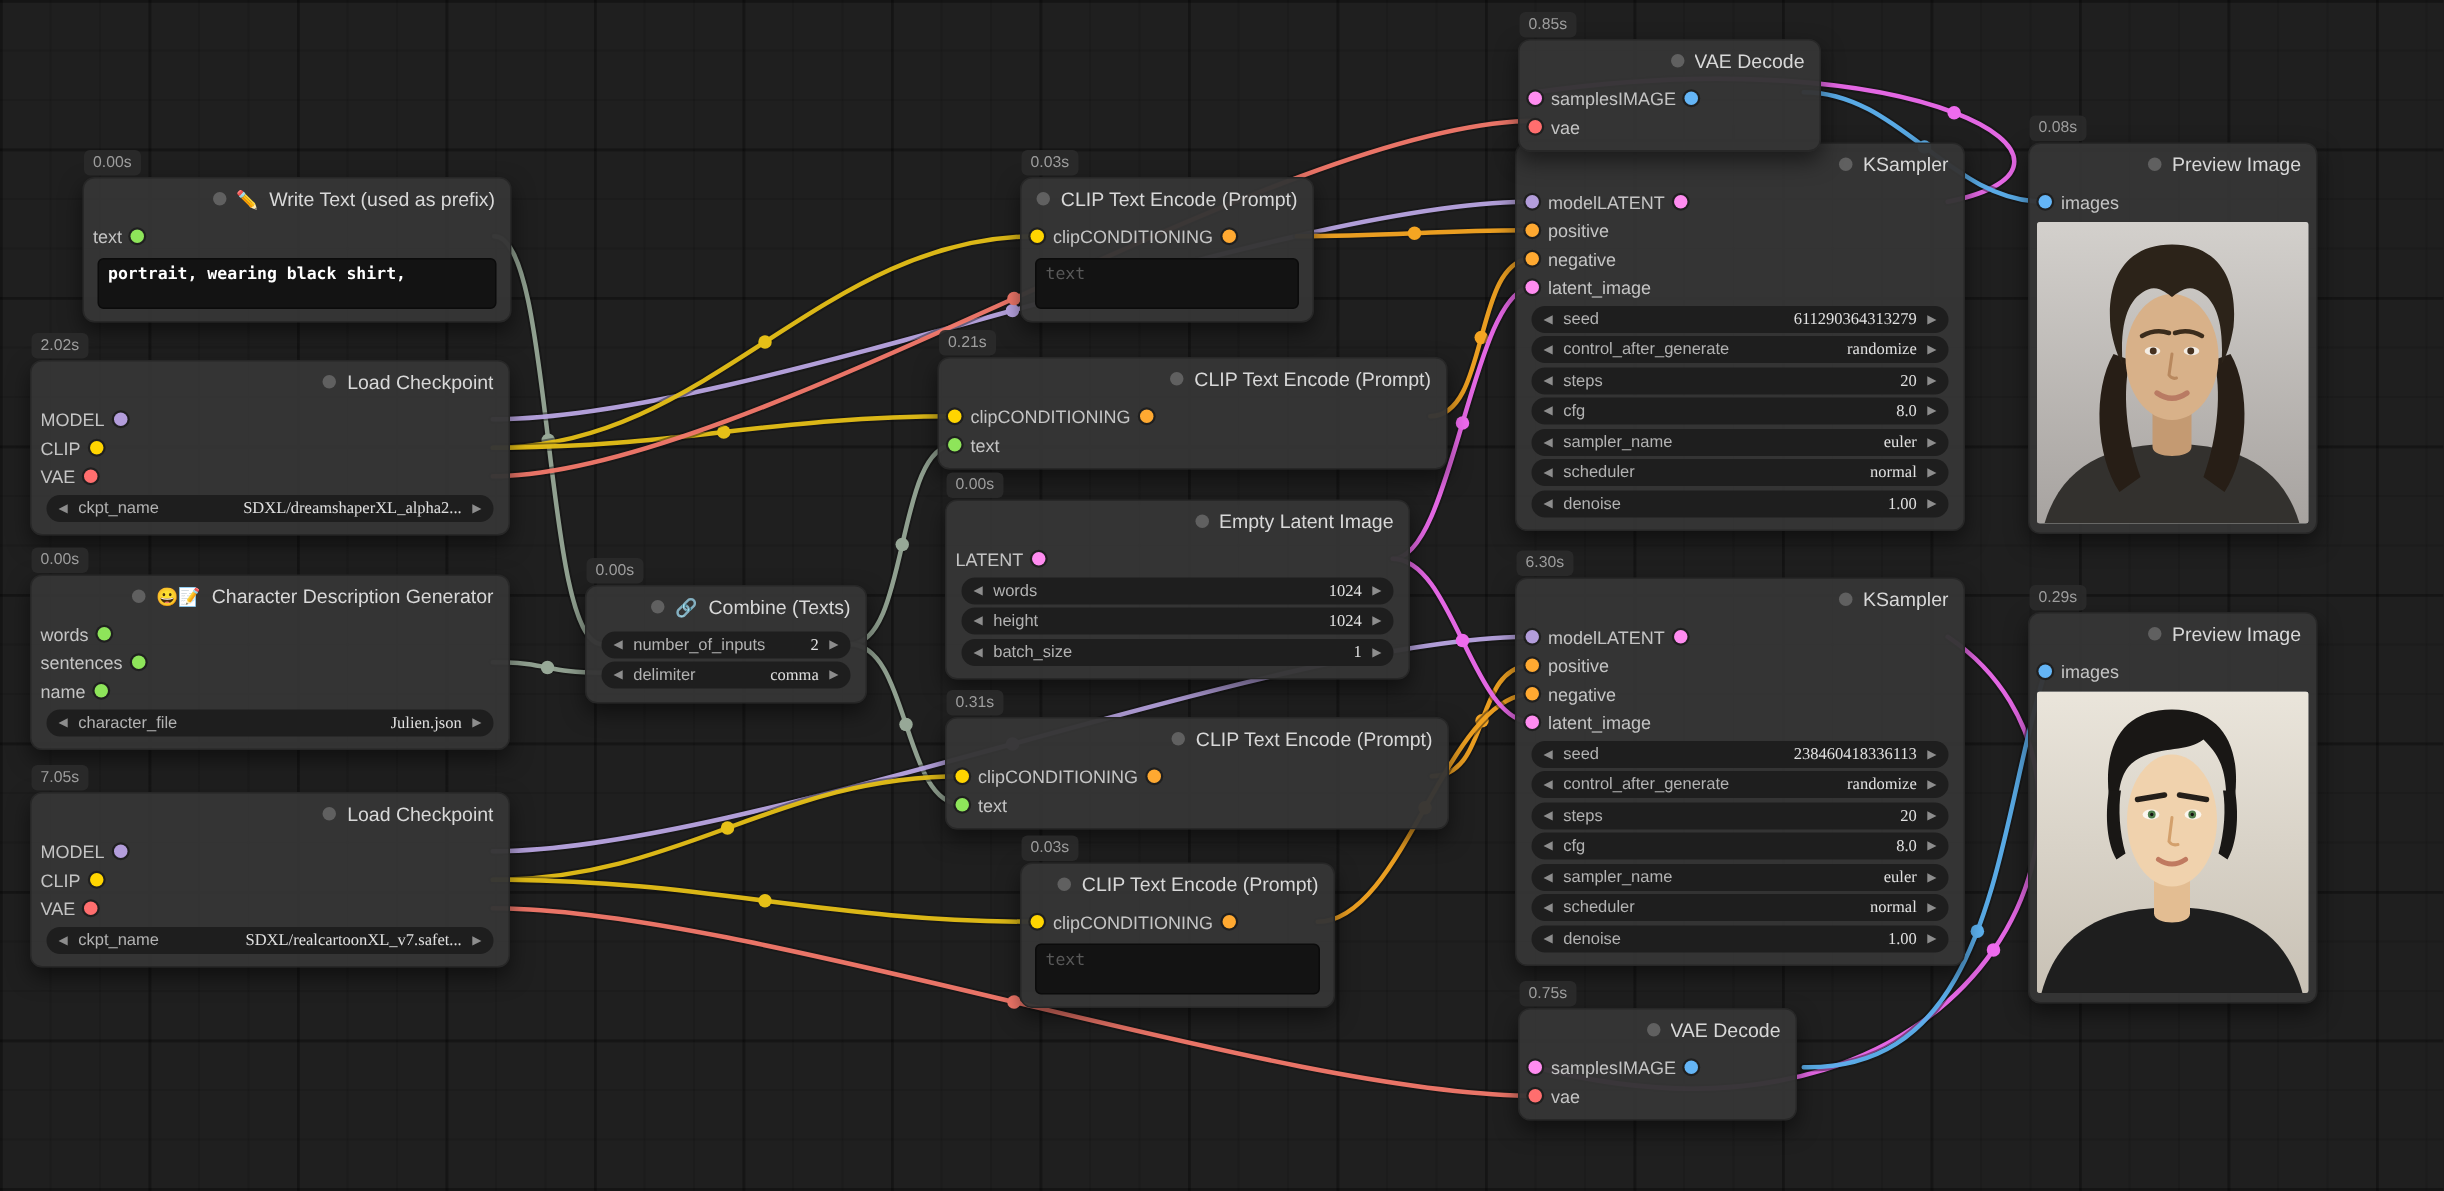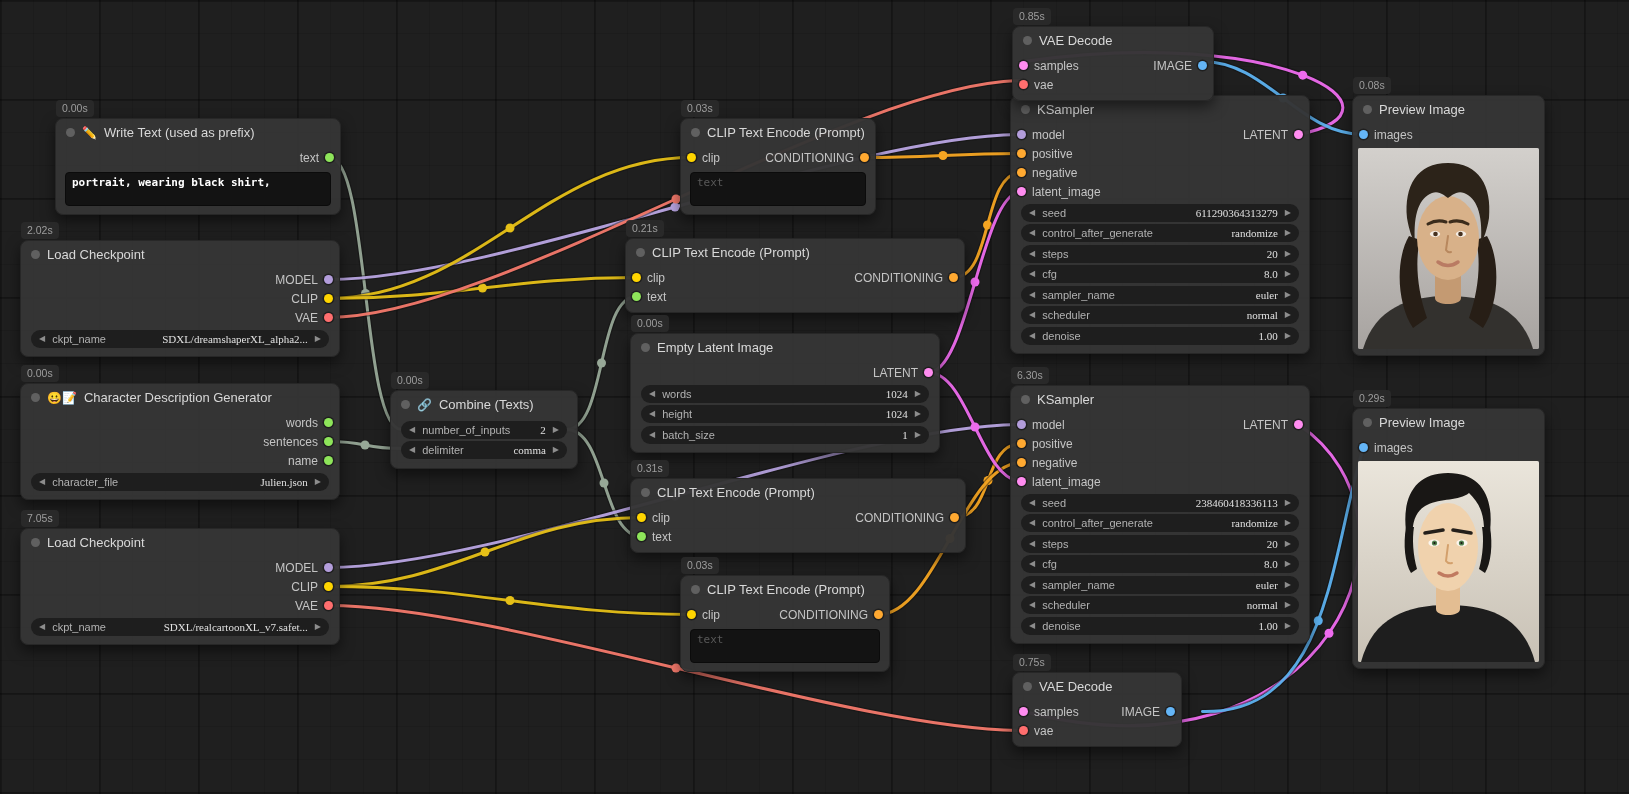--- a/index.html
+++ b/index.html
@@ -13,26 +13,26 @@
       linear-gradient(to bottom, rgba(0,0,0,.10) 1px, transparent 1px);
     background-size:99px 99px,99px 99px,33px 33px,33px 33px;}
   #wires{position:absolute;left:0;top:0;z-index:1;}
   .wire{fill:none;stroke-width:3;stroke-linecap:round;opacity:.95;}
   .wire-shadow{fill:none;stroke:#101010;stroke-width:5.5;stroke-linecap:round;opacity:.45;}
   .node{position:absolute;z-index:2;background:rgba(53,53,53,.97);border:1px solid #272727;
     border-radius:8px;box-shadow:0 6px 14px rgba(0,0,0,.5);color:#ccc;padding-bottom:6px;
     box-sizing:border-box;}
   .badge{position:absolute;top:-19px;left:0;background:rgba(42,42,42,.92);color:#9d9d9d;
     font-size:10.5px;padding:2px 6px;border-radius:4px;line-height:1.25;white-space:nowrap;}
-  .nhead{display:flex;align-items:center;gap:7px;height:27px;padding:0 10px;overflow:hidden;}
+  .nhead{display:flex;align-items:center;gap:7px;height:27px;padding:0 10px;overflow:hidden;justify-content:flex-end;}
   .ndot{width:9px;height:9px;border-radius:50%;background:#606060;flex:none;}
   .nicon{font-size:12px;flex:none;}
   .ntitle{font-size:13px;color:#d8d8d8;white-space:nowrap;overflow:hidden;}
   .rows{padding-top:2px;}
-  .row{display:flex;justify-content:space-between;align-items:center;height:19px;padding:0 6px;}
+  .row{display:flex;align-items:center;height:19px;padding:0 6px;}
   .slot{display:flex;align-items:center;gap:6px;min-width:0;}
   .pdot{width:9px;height:9px;border-radius:50%;flex:none;box-shadow:0 0 0 1.5px rgba(0,0,0,.4);}
   .slabel{font-size:12px;color:#c4c4c4;white-space:nowrap;}
   .widget{display:flex;align-items:center;height:18px;background:#1e1e1e;border-radius:9px;
     margin:2.5px 10px;padding:0 8px;gap:7px;font-size:11px;color:#c0c0c0;cursor:pointer;}
   .warrow{color:#8d8d8d;font-size:8px;flex:none;line-height:1;}
   .wname{flex:none;color:#b2b2b2;white-space:nowrap;}
   .wvalue{flex:1;text-align:right;color:#e0e0e0;white-space:nowrap;overflow:hidden;font-family:Liberation Serif, serif;}
   .ntext{display:block;background:#131313;border:1px solid #0b0b0b;border-radius:4px;
     margin:5px 9px 2px;width:calc(100% - 18px);height:34px;resize:none;color:#ffffff;
@@ -568,21 +568,21 @@
         <span class="wvalue">normal</span>
         <span class="warrow">▶</span>
       </div>
       <div class="widget">
         <span class="warrow">◀</span>
         <span class="wname">denoise</span>
         <span class="wvalue">1.00</span>
         <span class="warrow">▶</span>
       </div>
     </div>
-    <div class="node" style="left: 1012px; top: 672px; width: 170px;">
+    <div class="node" style="left: 1012px; top: 672px; width: 186px;">
       <div class="badge">0.75s</div>
       <div class="nhead">
         <span class="ndot"></span>
         <span class="ntitle">VAE Decode</span>
       </div>
       <div class="rows">
         <div class="row">
           <div class="slot in">
             <span class="pdot" style="background: rgb(255, 140, 240);"></span>
             <span class="slabel">samples</span>

